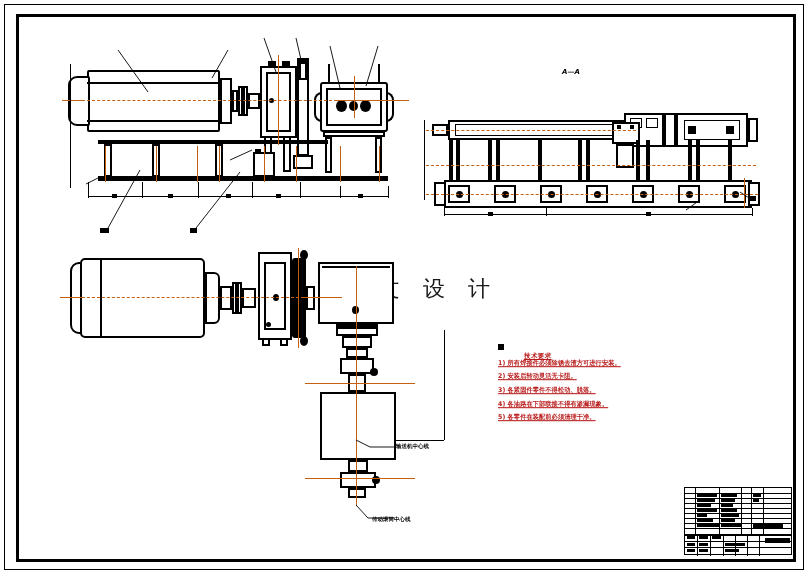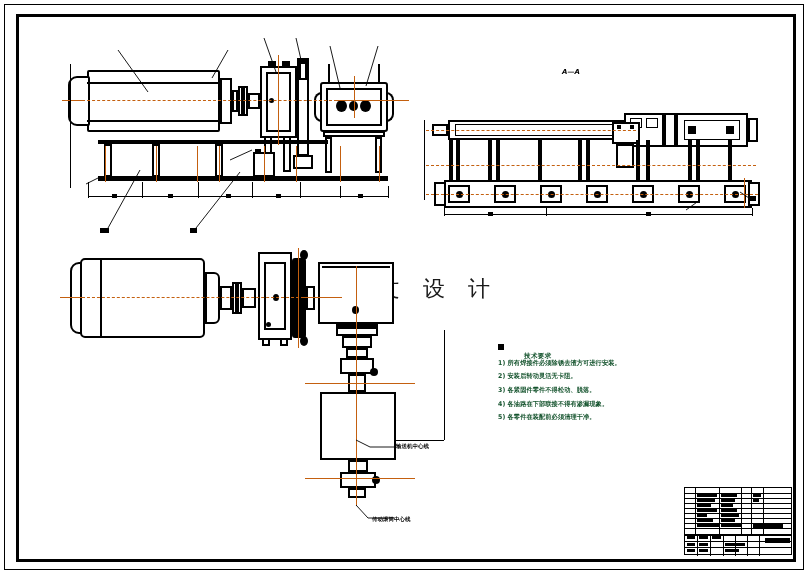--- a/index.html
+++ b/index.html
@@ -28,21 +28,21 @@
   
   #title{position:absolute;left:22px;top:12px;color:#ff0000;font-size:35px;
          font-weight:bold;letter-spacing:1px;white-space:nowrap;
          font-family:"DejaVu Sans","Liberation Sans",sans-serif;line-height:1;}
 
   
   #watermark{position:absolute;left:333px;top:274px;font-size:22px;color:#1a1a1a;
              letter-spacing:8px;white-space:nowrap;font-weight:400;}
 
   
-  #notes{position:absolute;left:498px;top:343px;width:180px;color:#14532d;}
+  #notes{position:absolute;left:498px;top:343px;width:180px;color:#b91c1c;text-decoration:underline;}
   #notes .nt-head{font-size:6.5px;font-weight:bold;margin-left:26px;letter-spacing:.4px;}
   #notes .nt-bullet{position:absolute;left:0;top:1px;width:6px;height:6px;background:#000;}
   #notes .nt-row{font-size:6.2px;line-height:1;margin-top:7.5px;letter-spacing:.1px;
                  font-weight:bold;white-space:nowrap;transform:scaleY(1.05);}
 
   
   .lbl{position:absolute;font-size:5.5px;color:#000;white-space:nowrap;font-weight:bold;}
   .aa-lbl{position:absolute;font-size:7px;font-weight:bold;color:#000;}
 
   

